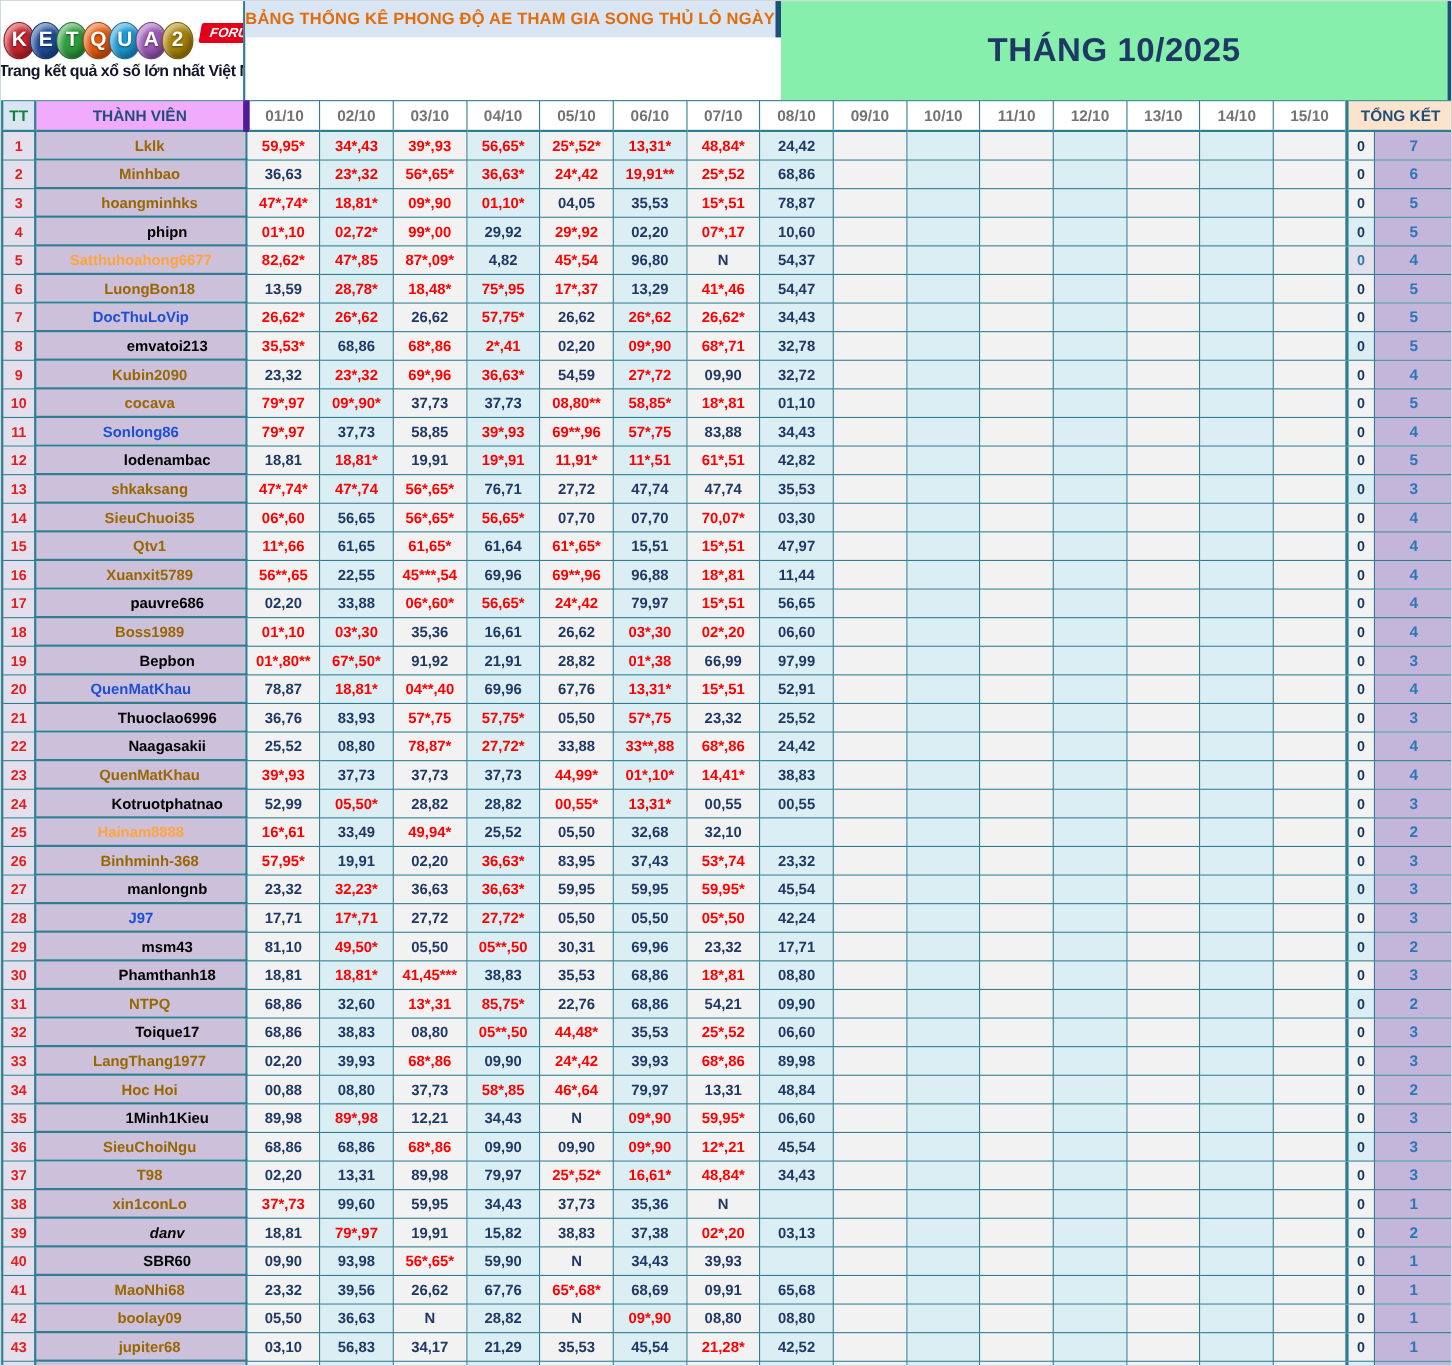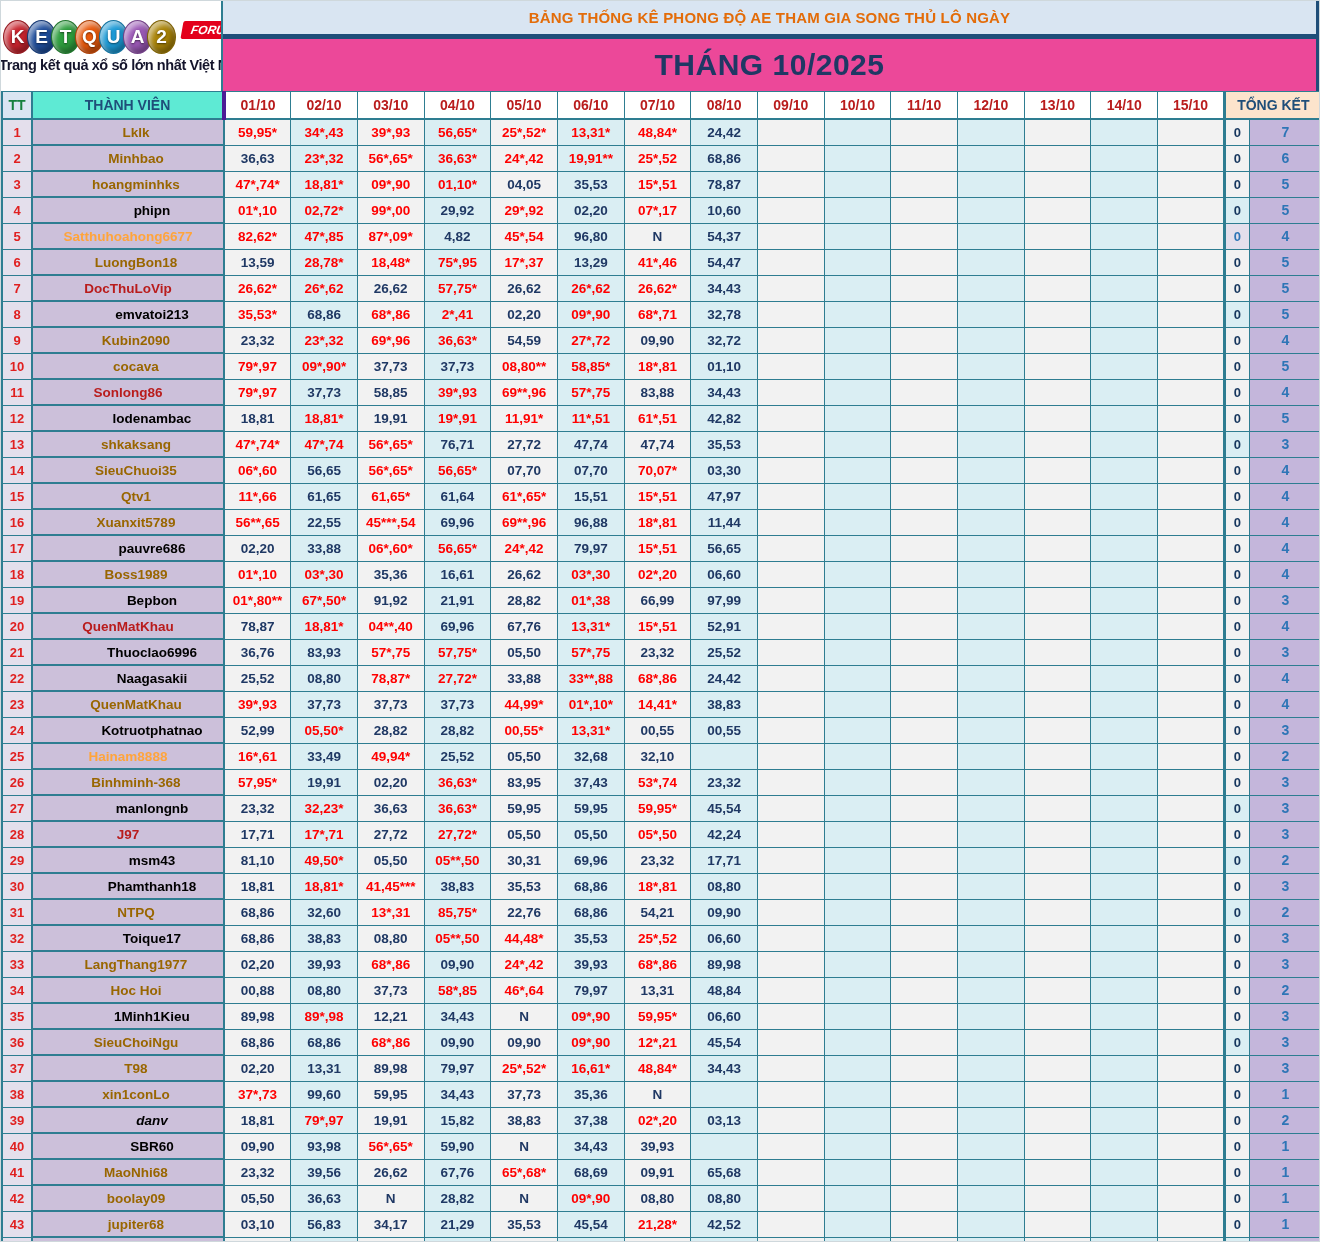--- a/index.html
+++ b/index.html
@@ -12,41 +12,41 @@
   .logo-row{display:flex;align-items:flex-start;}
   .balls{display:flex;align-items:center;}
   .ball{width:27px;height:32px;border-radius:50%;color:#fff;font-weight:bold;font-size:19px;
         display:flex;align-items:center;justify-content:center;margin-left:-5px;
         border:1px solid rgba(0,0,0,.25);text-shadow:0 1px 2px rgba(0,0,0,.55);
         box-shadow:inset 3px 4px 5px rgba(255,255,255,.55), inset -3px -4px 6px rgba(0,0,0,.35);}
   .ball:first-child{margin-left:0;}
   .forum-badge{background:#E3001B;color:#fff;font-style:italic;font-weight:bold;font-size:12px;
                padding:2px 9px;margin-left:6px;margin-top:1px;transform:skewX(-10deg);border-radius:2px;white-space:nowrap;}
   .tagline{font-size:14.5px;font-weight:bold;color:#14142b;white-space:nowrap;margin:3px 0 0 -4px;letter-spacing:-.4px;}
-  .top-right{flex:1;display:flex;flex-direction:column;}
+  .top-right{flex:1;display:flex;flex-direction:row;}
   .banner{height:33px;background:#D9E5F2;color:#E36C09;font-weight:bold;font-size:15px;
           display:flex;align-items:center;justify-content:center;letter-spacing:.2px;
           border-right:5px solid #1F4E79;box-sizing:border-box;}
   .navy-bar{height:5px;background:#1F4E79;}
-  .title-band{flex:1;background:#ec4899;color:#1F3864;font-weight:bold;font-size:30px;
+  .title-band{flex:1;background:#86efac;color:#1F3864;font-weight:bold;font-size:30px;
               display:flex;align-items:center;justify-content:center;letter-spacing:.5px;
               border-right:5px solid #1F4E79;box-sizing:border-box;}
 
   
   table{border-collapse:collapse;table-layout:fixed;width:1320px;}
   th,td{border:1px solid #2E7D91;padding:0;text-align:center;vertical-align:middle;overflow:hidden;white-space:nowrap;}
   thead th{height:26px;font-size:14px;font-weight:bold;border-bottom:2px solid #2E7D91;}
   tbody td{height:24px;font-size:13.5px;font-weight:bold;}
   .h-tt{background:#D9E5F2;color:#15803d;}
-  .h-member{background:#5eead4;color:#1F4E79;border-left:2px solid #2E7D91;border-right:4px solid #4c1d95;}
-  .h-date{background:#FFFFFF;color:#b91c1c;}
+  .h-member{background:#f0abfc;color:#1F4E79;border-left:2px solid #2E7D91;border-right:6px solid #4c1d95;}
+  .h-date{background:#FFFFFF;color:#737373;}
   .h-total{background:#FCE4CC;color:#1F4E79;border-left:3px solid #2E7D91;}
   .tt-cell{background:#E4DFEC;color:#E02020;font-size:13px;}
   .name-cell{background:#CCC0DA;border:2px solid #2E7D91;}
-  .c-brown{color:#996600;padding-left:16px;} .c-orange{color:#FFA43B;} .c-cyan{color:#b91c1c;} .c-black{color:#000000;padding-left:48px;}
+  .c-brown{color:#996600;padding-left:16px;} .c-orange{color:#FFA43B;} .c-cyan{color:#1d4ed8;} .c-black{color:#000000;padding-left:48px;}
   .italic{font-style:italic;margin-left:43px;}
   .col-gray{background:#F2F2F2;} .col-blue{background:#DAEEF3;}
   .red{color:#FF0000;} .navy{color:#1F3864;}
   .zero{background:#F2F2F2;color:#17375E;font-size:13px;border-left:3px solid #2E7D91;}
   .zero.zv-b{background:#DAEEF3;}
   .zero.zv-l{background:#E4DFEC;color:#2E75B6;}
   .total{background:#C4B6DB;color:#2E75B6;font-size:14px;}
   .grid-outer{border:2px solid #2E7D91;border-top:none;}
 </style>
 </head>

